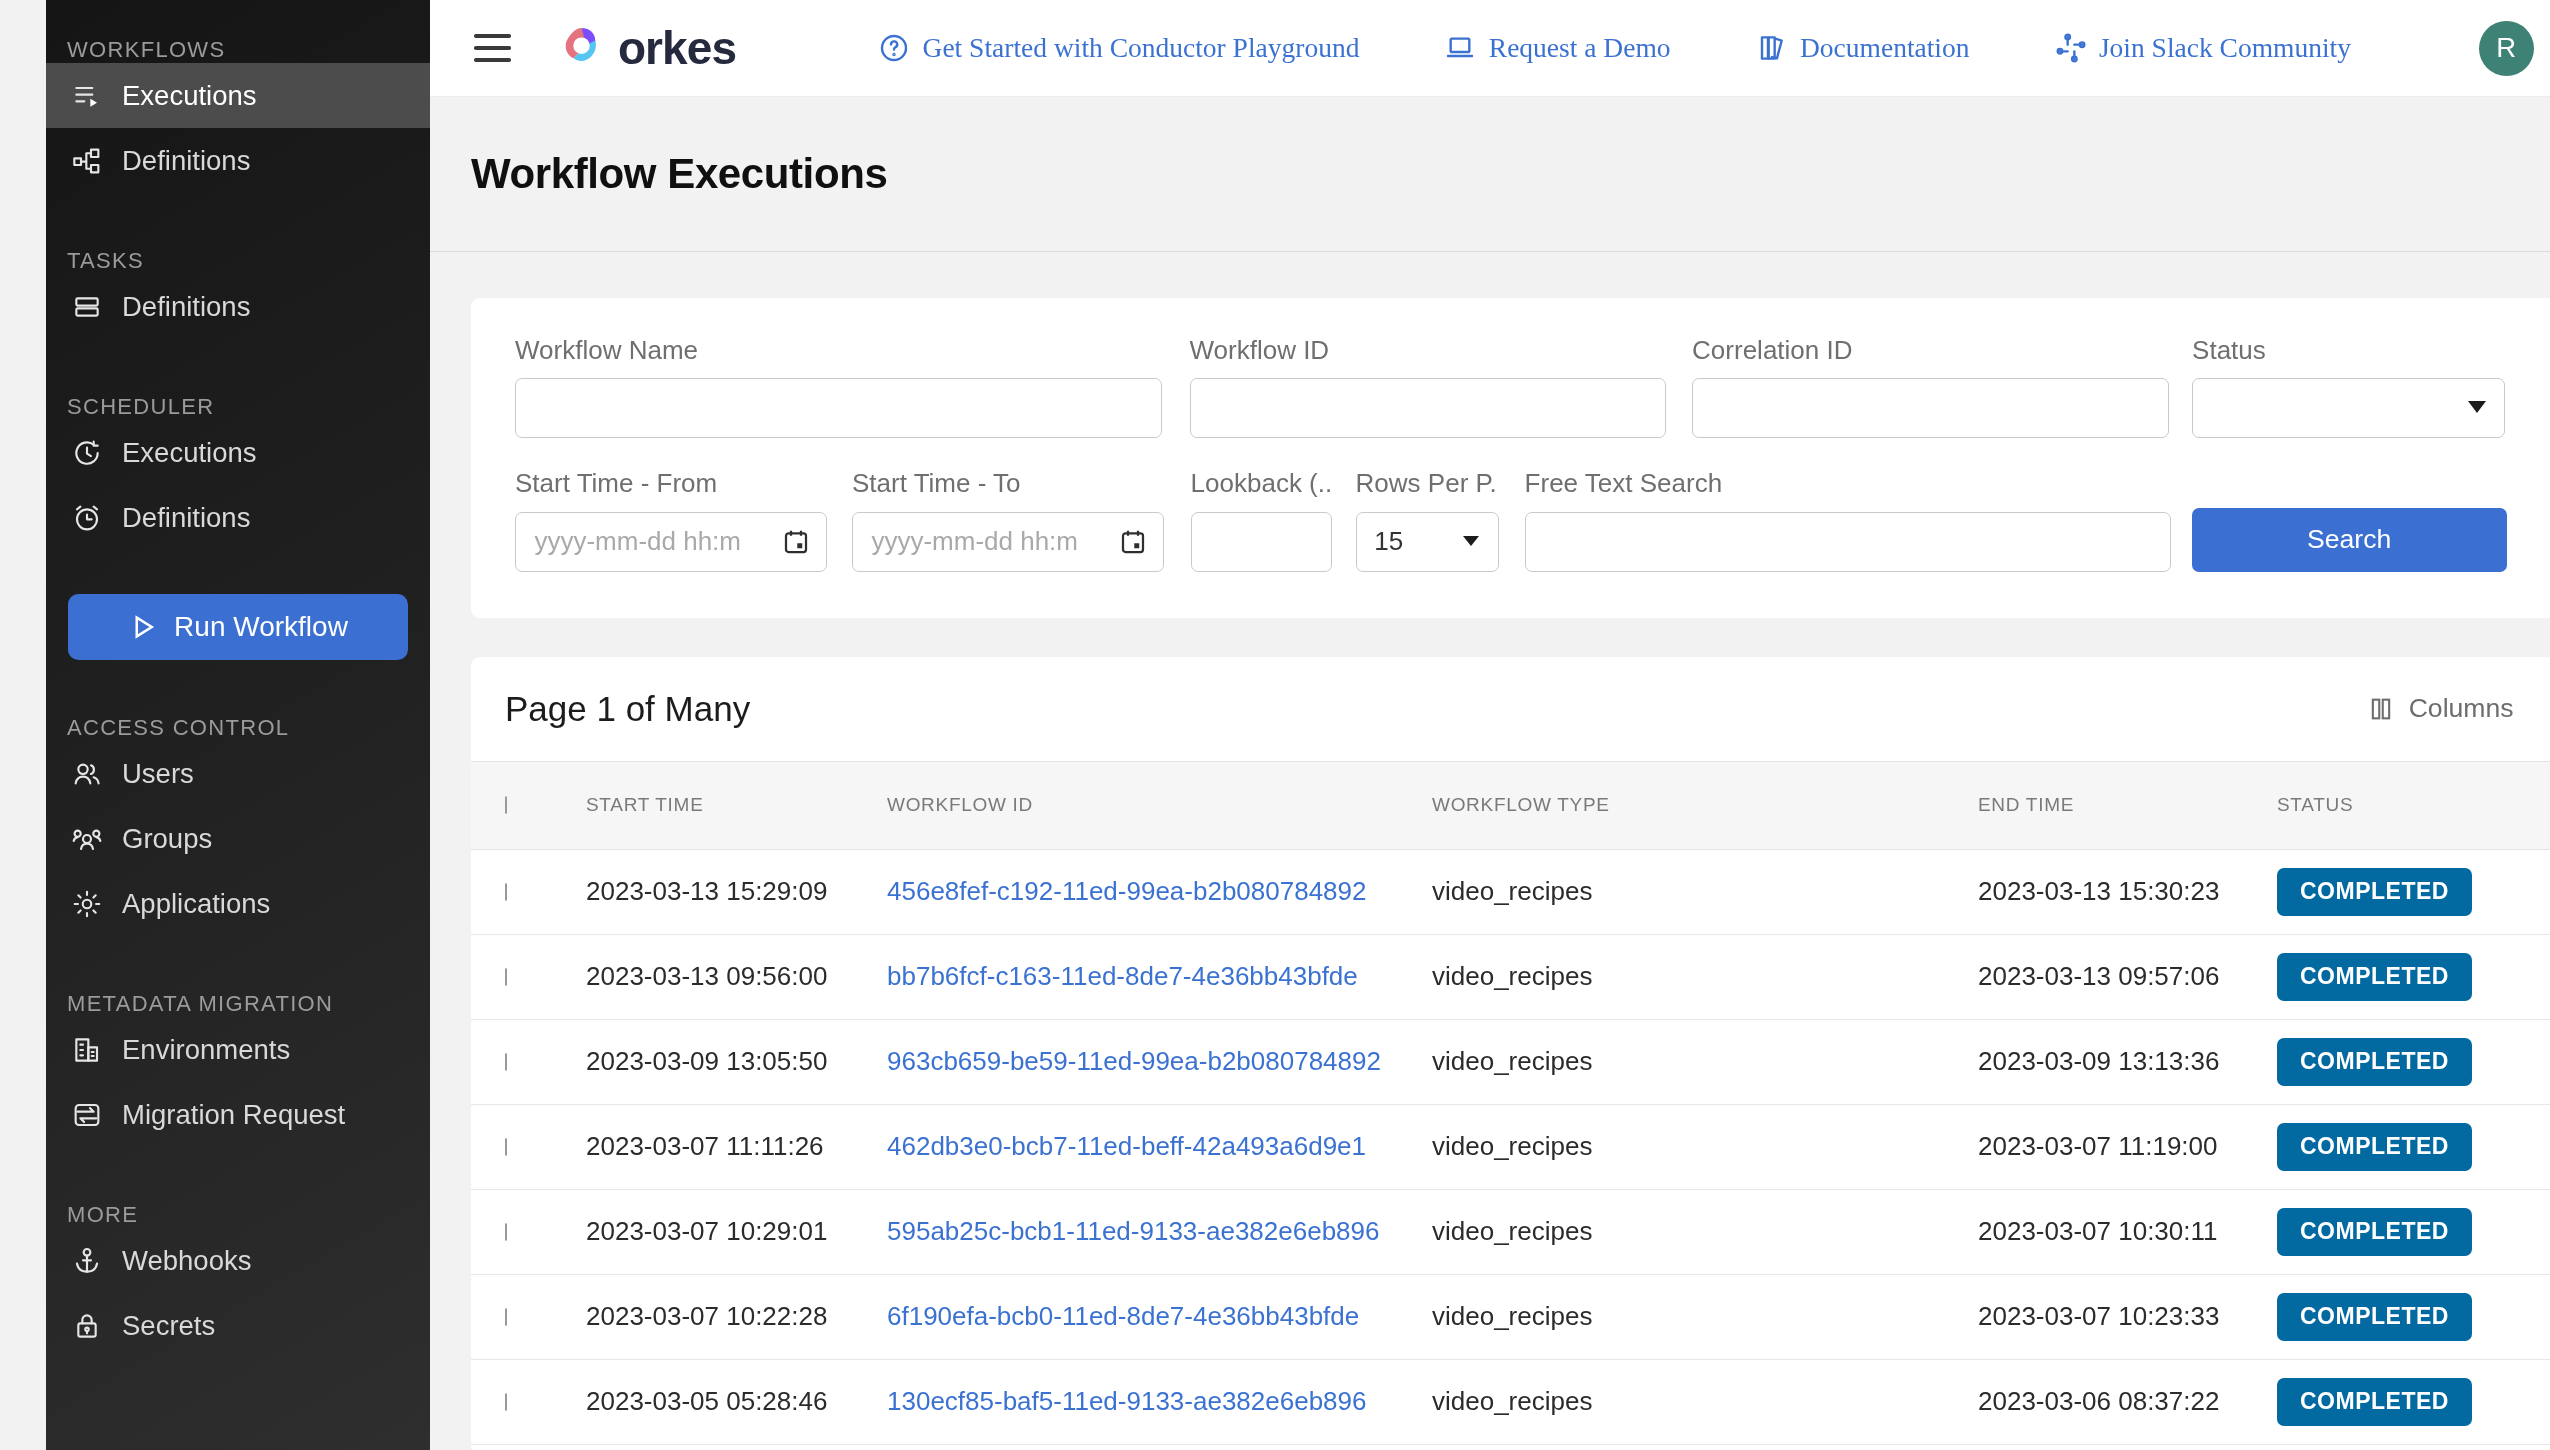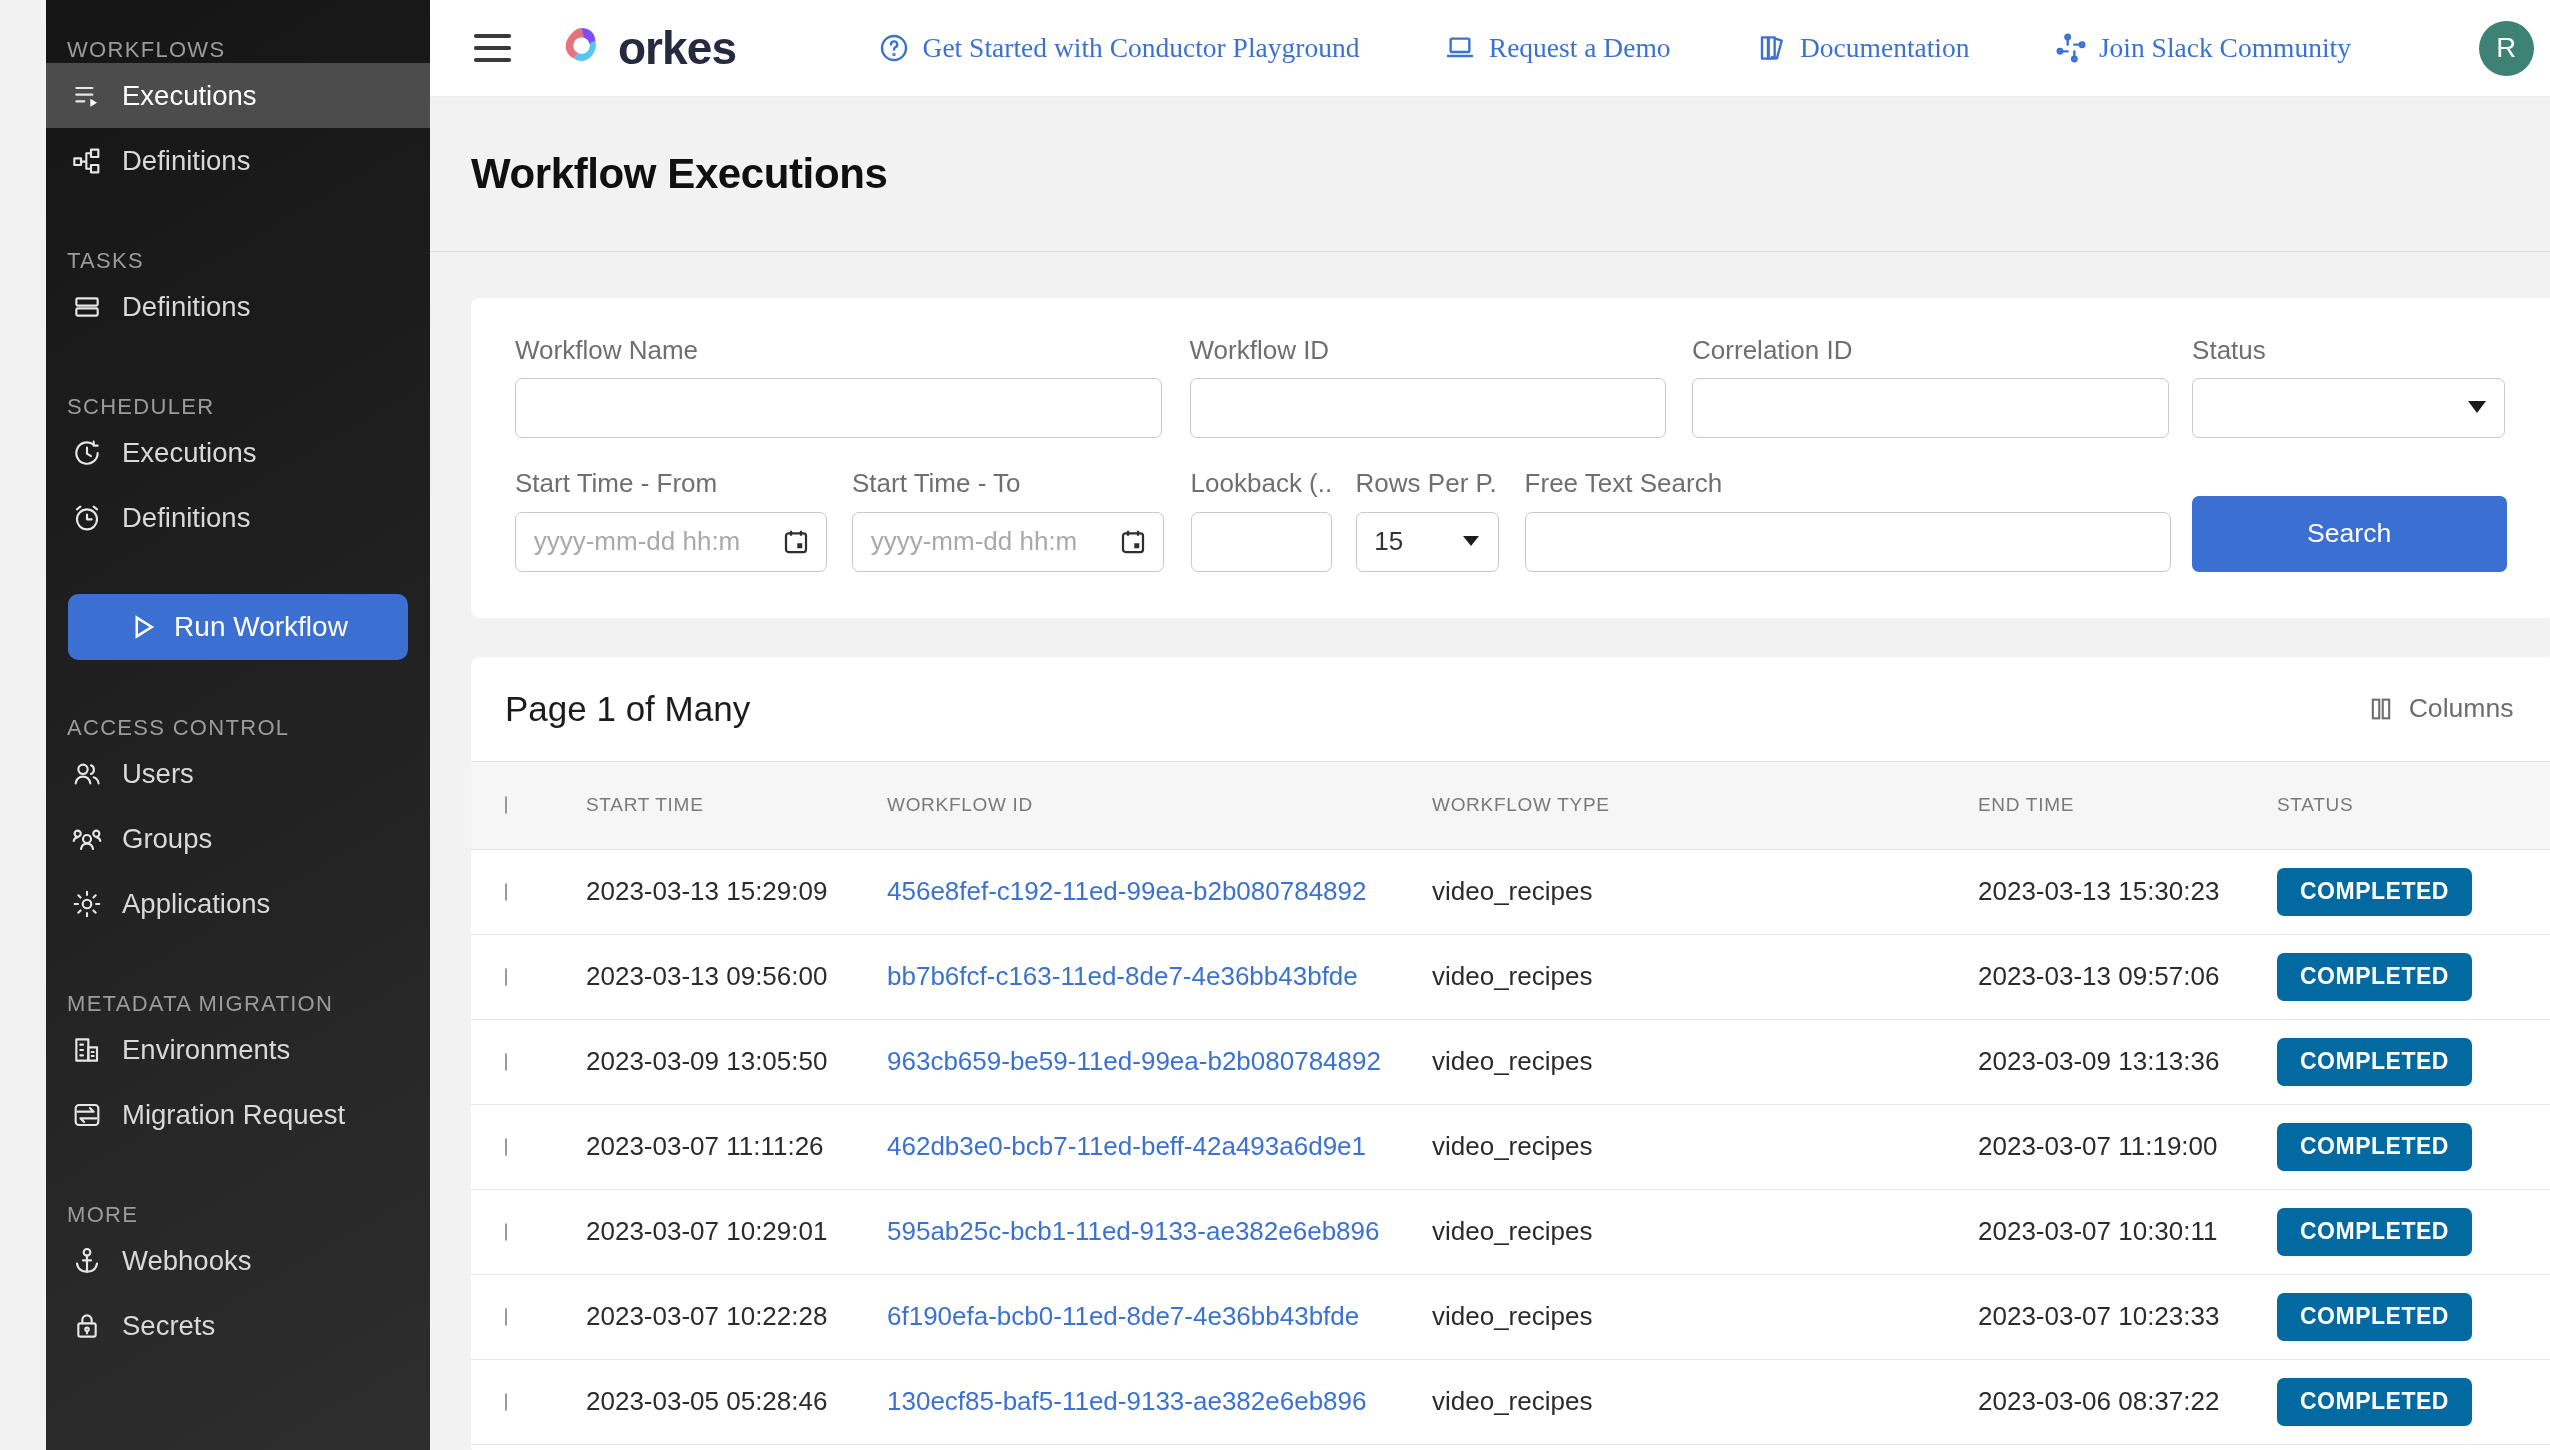--- a/index.html
+++ b/index.html
@@ -58,29 +58,29 @@
   .f-row { display:flex; align-items:flex-end; }
   .f-row + .f-row { margin-top:30px; }
   .f-field { display:flex; flex-direction:column; }
   .f-label { font-size:26px; color:#6f6f6f; margin-bottom:12.4px; white-space:nowrap;
              overflow:hidden; }
   .f-input { height:60px; border:1.3px solid #c9c9c9; border-radius:7px; background:#fff;
              font-size:26px; color:#333; padding:0 17.7px; outline:none; width:100%;
              font-family:"Liberation Sans","DejaVu Sans",sans-serif; }
   .f-input::placeholder { color:#a9a9a9; }
   .with-icon { position:relative; }
-  .with-icon .f-input { padding-right:50px; }
+  .with-icon .f-input { padding-right:85px;text-align:right; }
   .cal-ico { position:absolute; right:16px; bottom:15px; width:30px; height:30px; }
   .select-box { position:relative; }
   .select-box .f-input { padding-right:50px; }
   .tri { position:absolute; right:19.5px; bottom:25px; width:0; height:0;
          border-left:9.7px solid transparent; border-right:9.7px solid transparent;
          border-top:12.4px solid #1c1c1c; pointer-events:none; }
   .tri.small { border-left-width:8px; border-right-width:8px; border-top-width:10.6px; bottom:26px; }
-  .search-btn { height:76px; width:315px; background:#3b6fd1; color:#fff; border:none;
+  .search-btn { height:64px; width:315px; background:#3b6fd1; color:#fff; border:none;
                 border-radius:7px; font-size:26.6px; cursor:pointer; }
 
   
   .w-name { width:647px; margin-right:27.5px; }
   .w-id   { width:476px; margin-right:26.6px; }
   .w-corr { width:477px; margin-right:23px; }
   .w-status { width:313px; }
   .w-from { width:312px; margin-right:25px; }
   .w-to   { width:312px; margin-right:26.6px; }
   .w-look { width:141px; margin-right:24px; }

